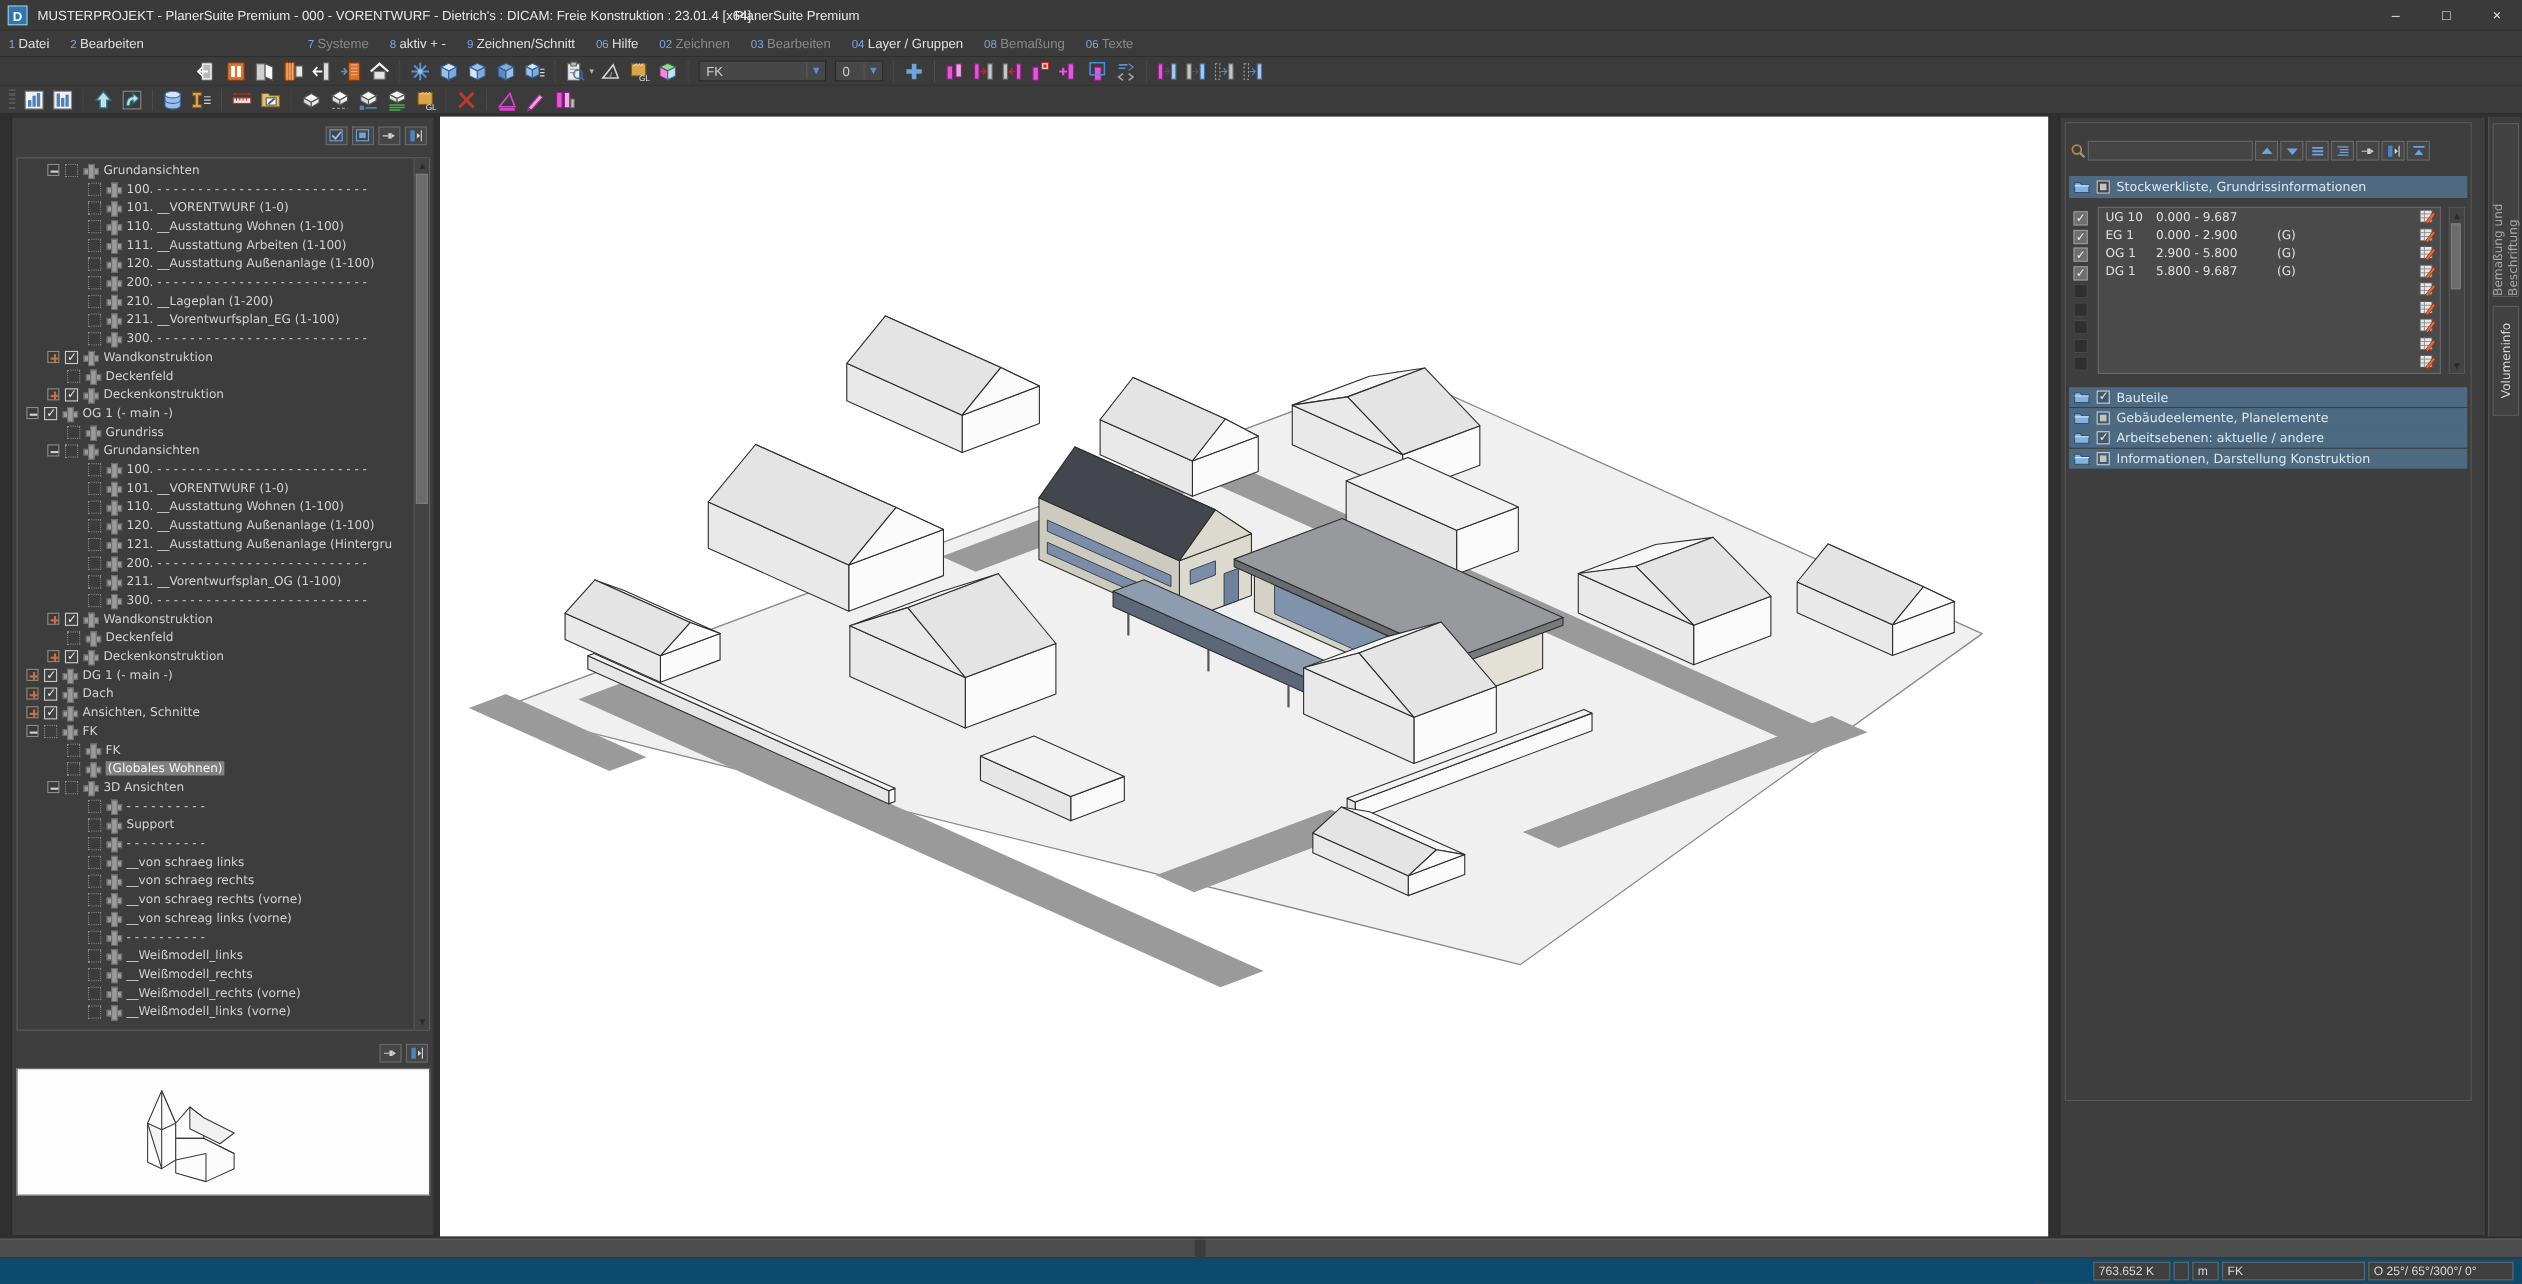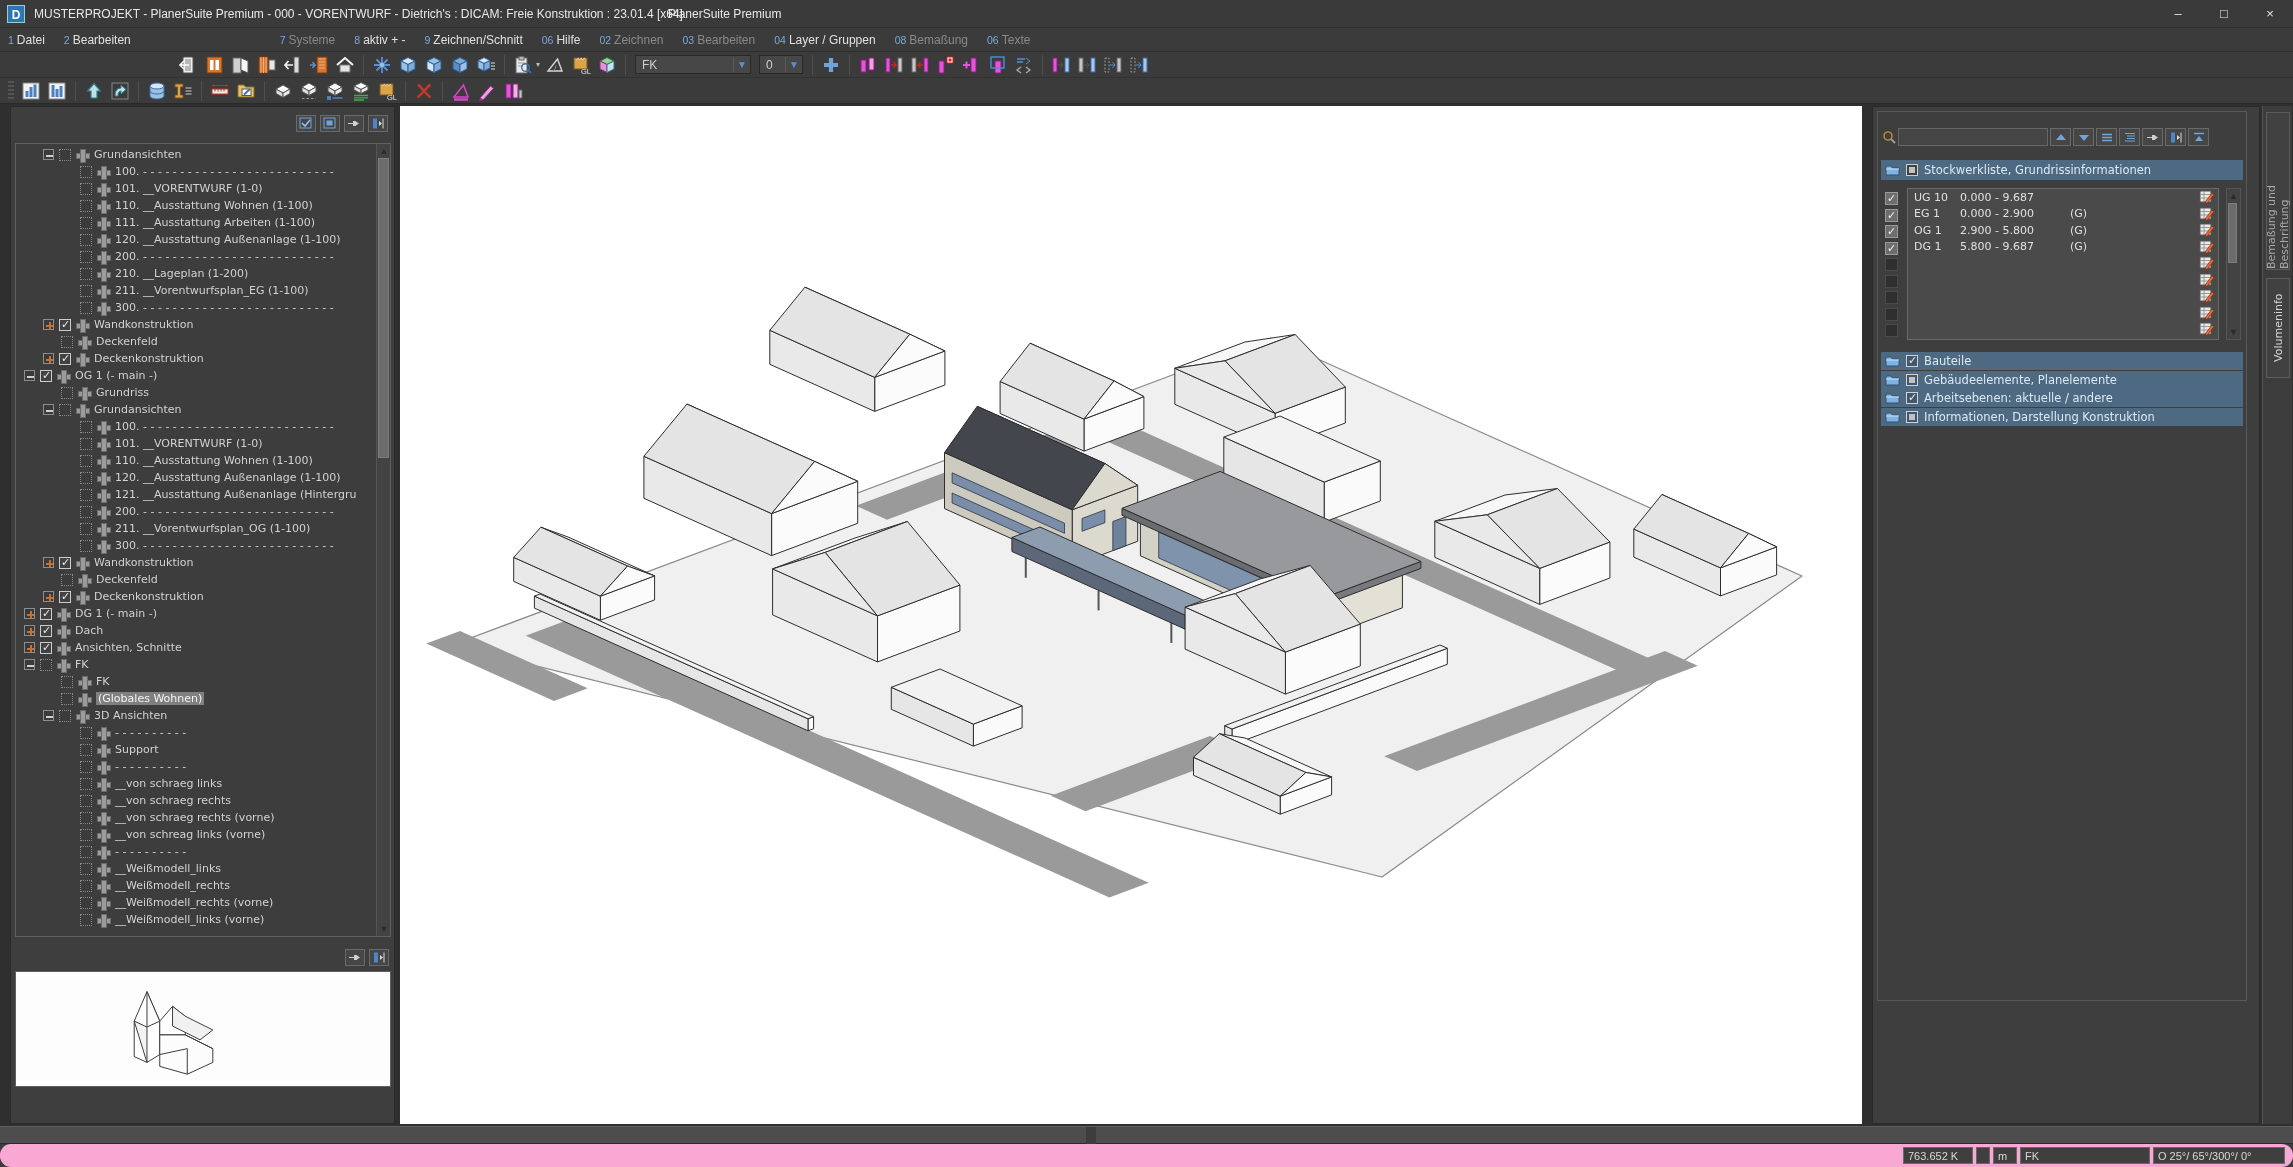--- a/index.html
+++ b/index.html
@@ -103,21 +103,21 @@
   
   #tabstrip{position:absolute;left:2262px;top:2px;width:30px;height:1018px;background:#3c3c3c;border-left:1px solid #555;}
   .vtab{position:absolute;left:3px;width:24px;border:1px solid #5c5c5c;background:#414141;
     writing-mode:vertical-rl;transform:rotate(180deg);font-size:11px;color:#a8a8a8;
     display:flex;align-items:center;justify-content:center;font-family:"DejaVu Sans",sans-serif;}
   .vtab.active{color:#d6d6d6;}
 
   
   #cmdbar{position:absolute;left:0;top:1126px;width:2293px;height:18px;background:#4d4d4d;border-top:1px solid #5e5e5e;border-bottom:1px solid #2c2c2c;}
   #cmdbar .gap{position:absolute;left:1086px;top:0;width:10px;height:18px;background:#3c3c3c;}
-  #statusbar{position:absolute;left:0;top:1144px;width:2293px;height:23px;background:#f9a8d4;display:flex;justify-content:flex-end;align-items:center;padding-right:8px;border-radius:11px;}
+  #statusbar{position:absolute;left:0;top:1144px;width:2293px;height:23px;background:#0c4a6e;display:flex;justify-content:flex-end;align-items:center;padding-right:8px;}
   .stat-field{height:17px;border:1px solid #686868;background:#3f3f3f;color:#d8d8d8;font-size:11px;
     display:flex;align-items:center;padding:0 4px;margin-left:3px;white-space:nowrap;overflow:hidden;}
 </style>
 </head>
 <body>
 
 <div id="titlebar">
   <div id="logo">D</div>
   <span id="title">MUSTERPROJEKT - PlanerSuite Premium - 000 - VORENTWURF - Dietrich's : DICAM: Freie Konstruktion : 23.01.4 [x64]</span>
   <span id="subtitle">PlanerSuite Premium</span>

